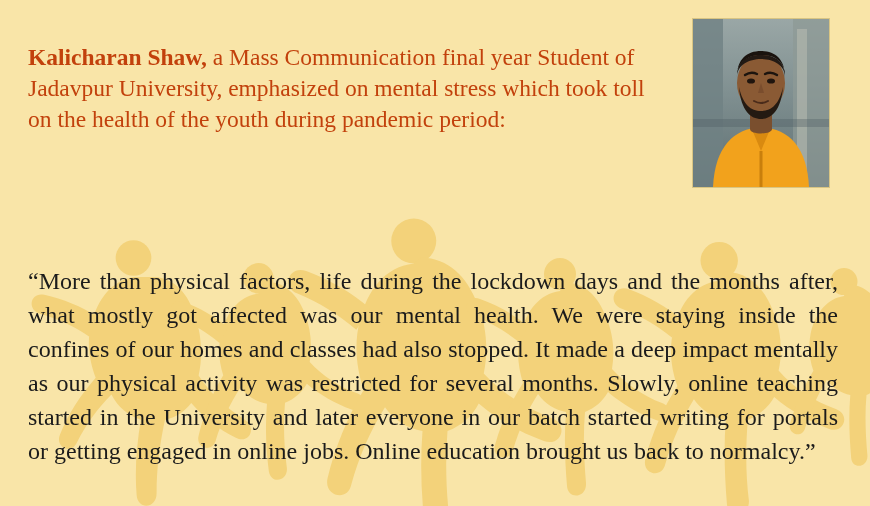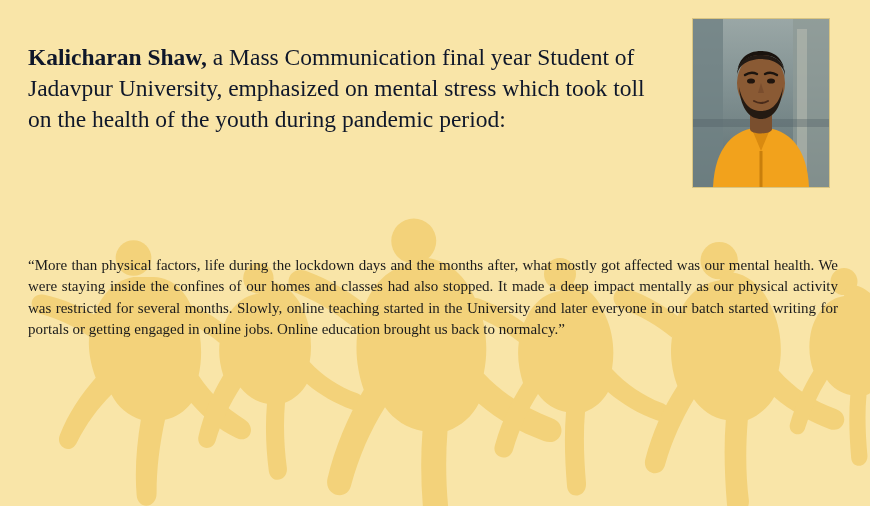--- a/index.html
+++ b/index.html
@@ -35,21 +35,21 @@
     position: relative;
     z-index: 2;
   }
   .intro {
     position: absolute;
     left: 28px;
     top: 18px;
     width: 645px;
     font-size: 23.5px;
     line-height: 1.32;
-    color: #0f172a;
+    color: #c2410c;
     text-align: left;
   }
   .intro .lead {
     font-weight: bold;
   }
   .portrait {
     position: absolute;
     right: 40px;
     top: 18px;
     width: 136px;
@@ -59,21 +59,21 @@
     background: #6d7f8c;
   }
   .portrait svg {
     display: block;
   }
   .quote {
     position: absolute;
     left: 28px;
     top: 240px;
     width: 810px;
-    font-size: 15px;
+    font-size: 24px;
     line-height: 1.42;
     color: #1b1b1b;
     text-align: justify;
   }
 </style>
 </head>
 <body>
 
 <div id="page">
 

